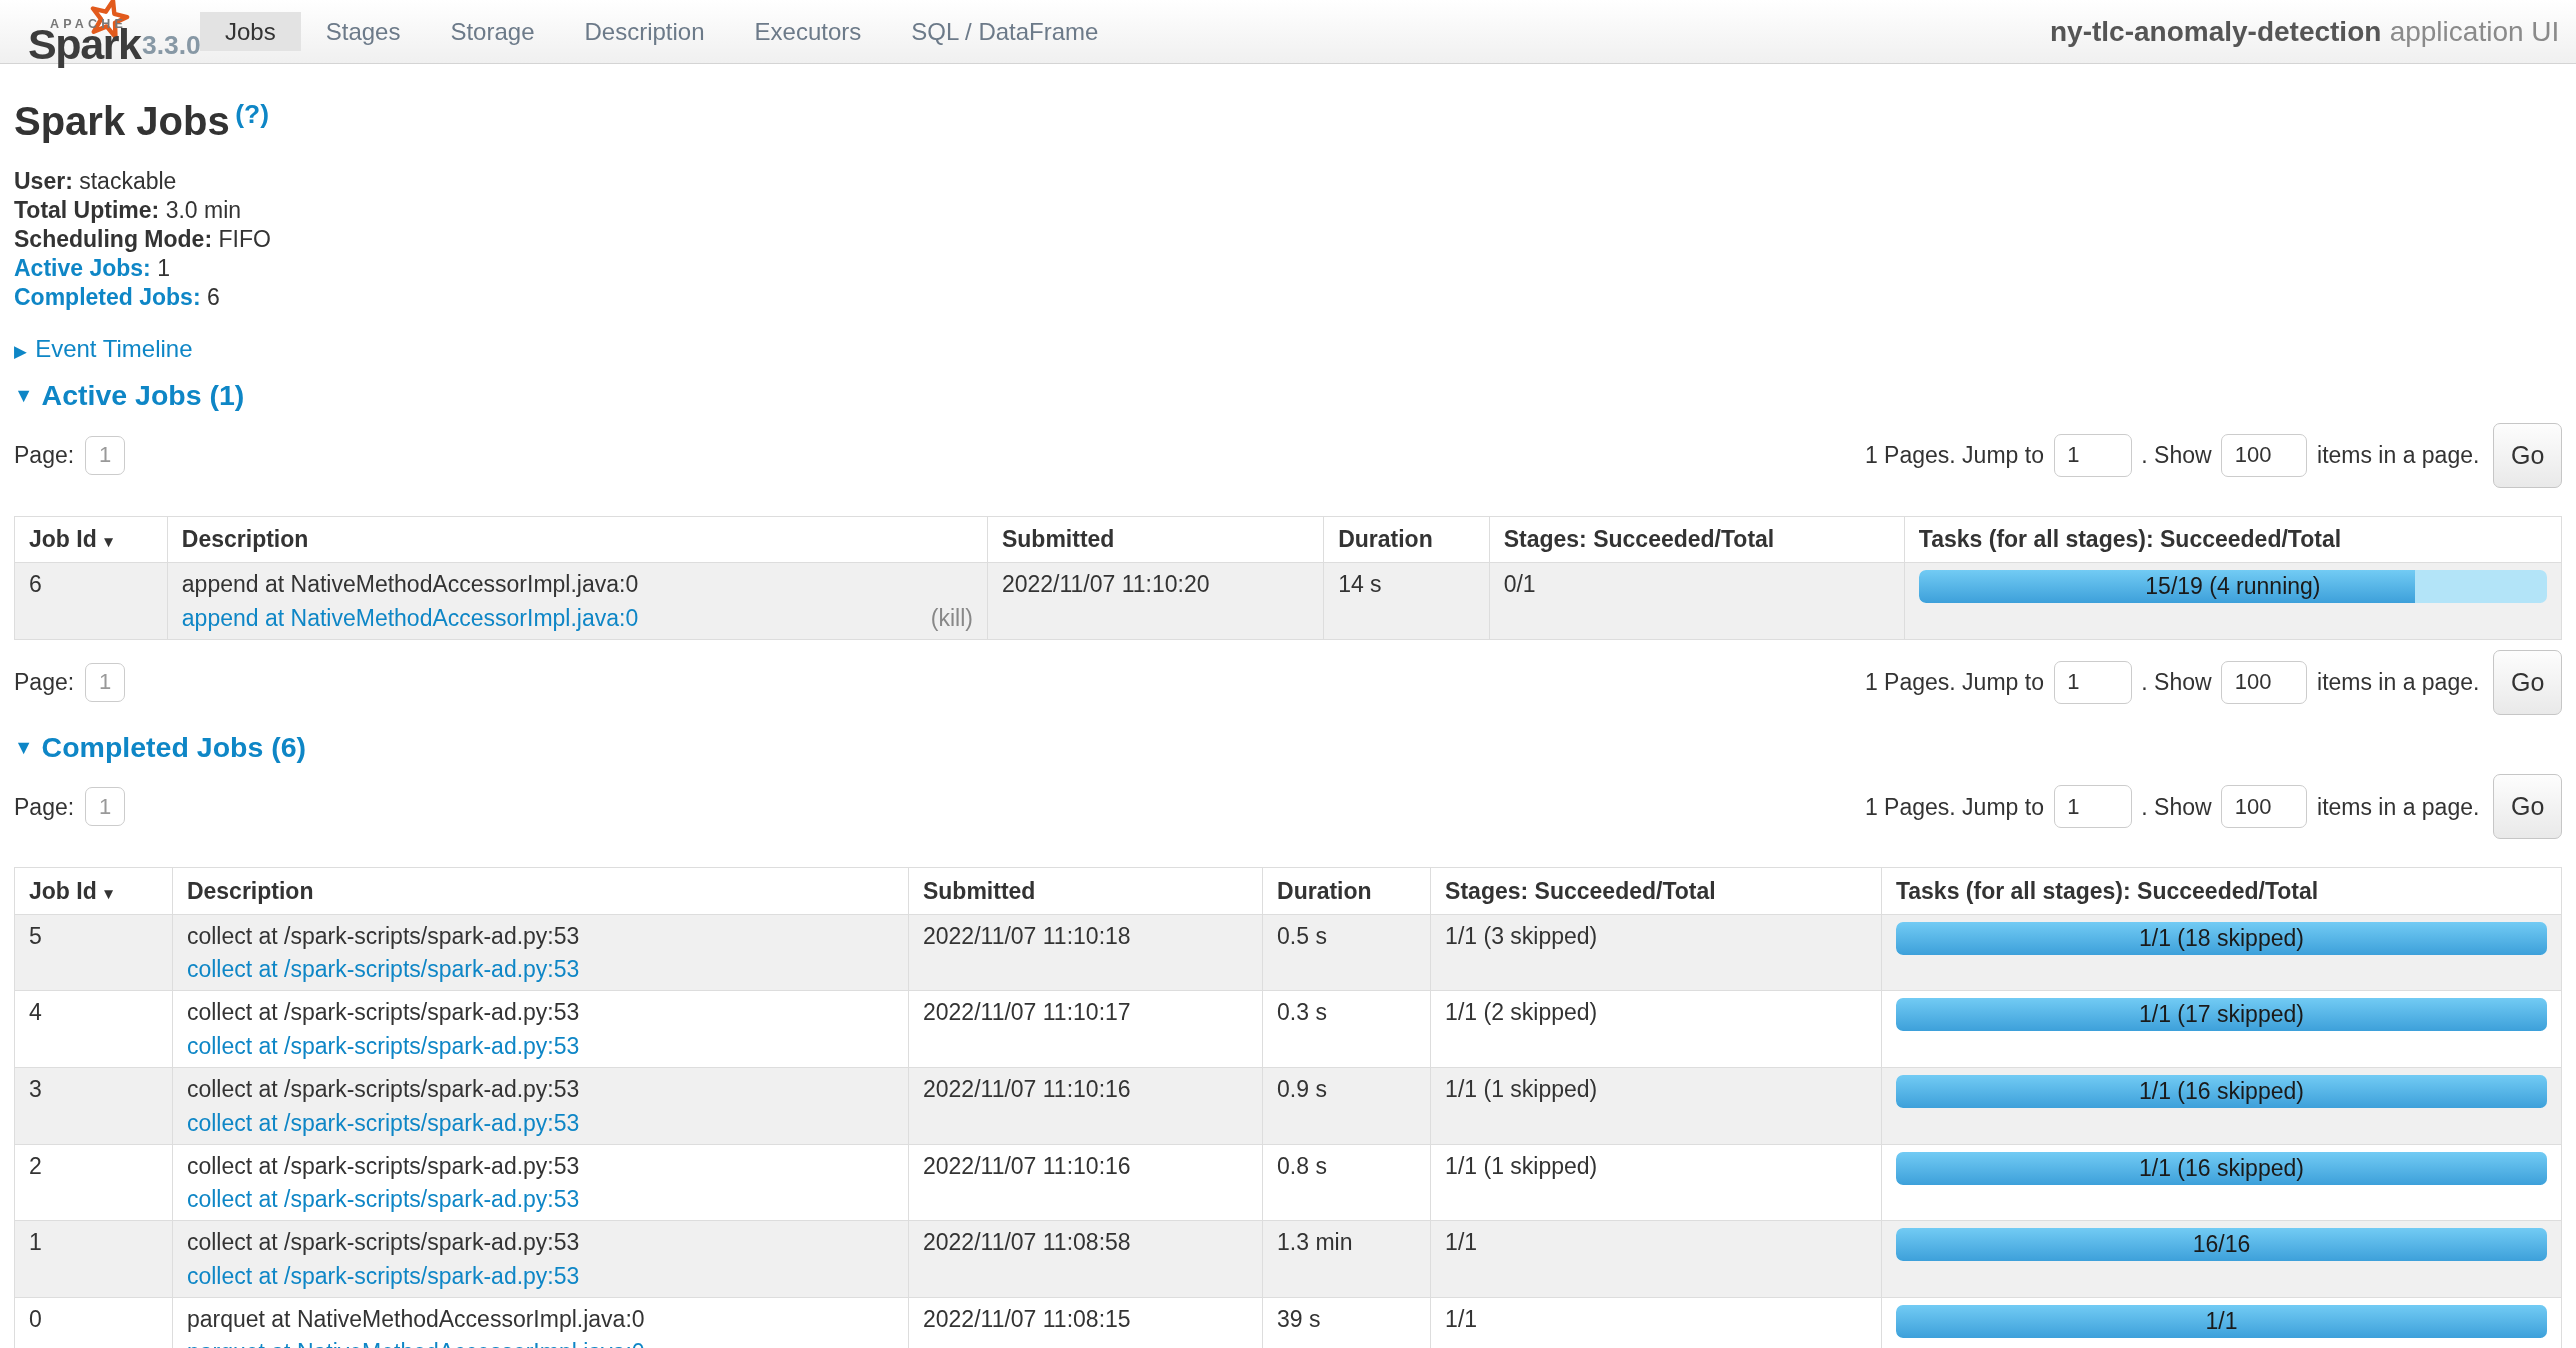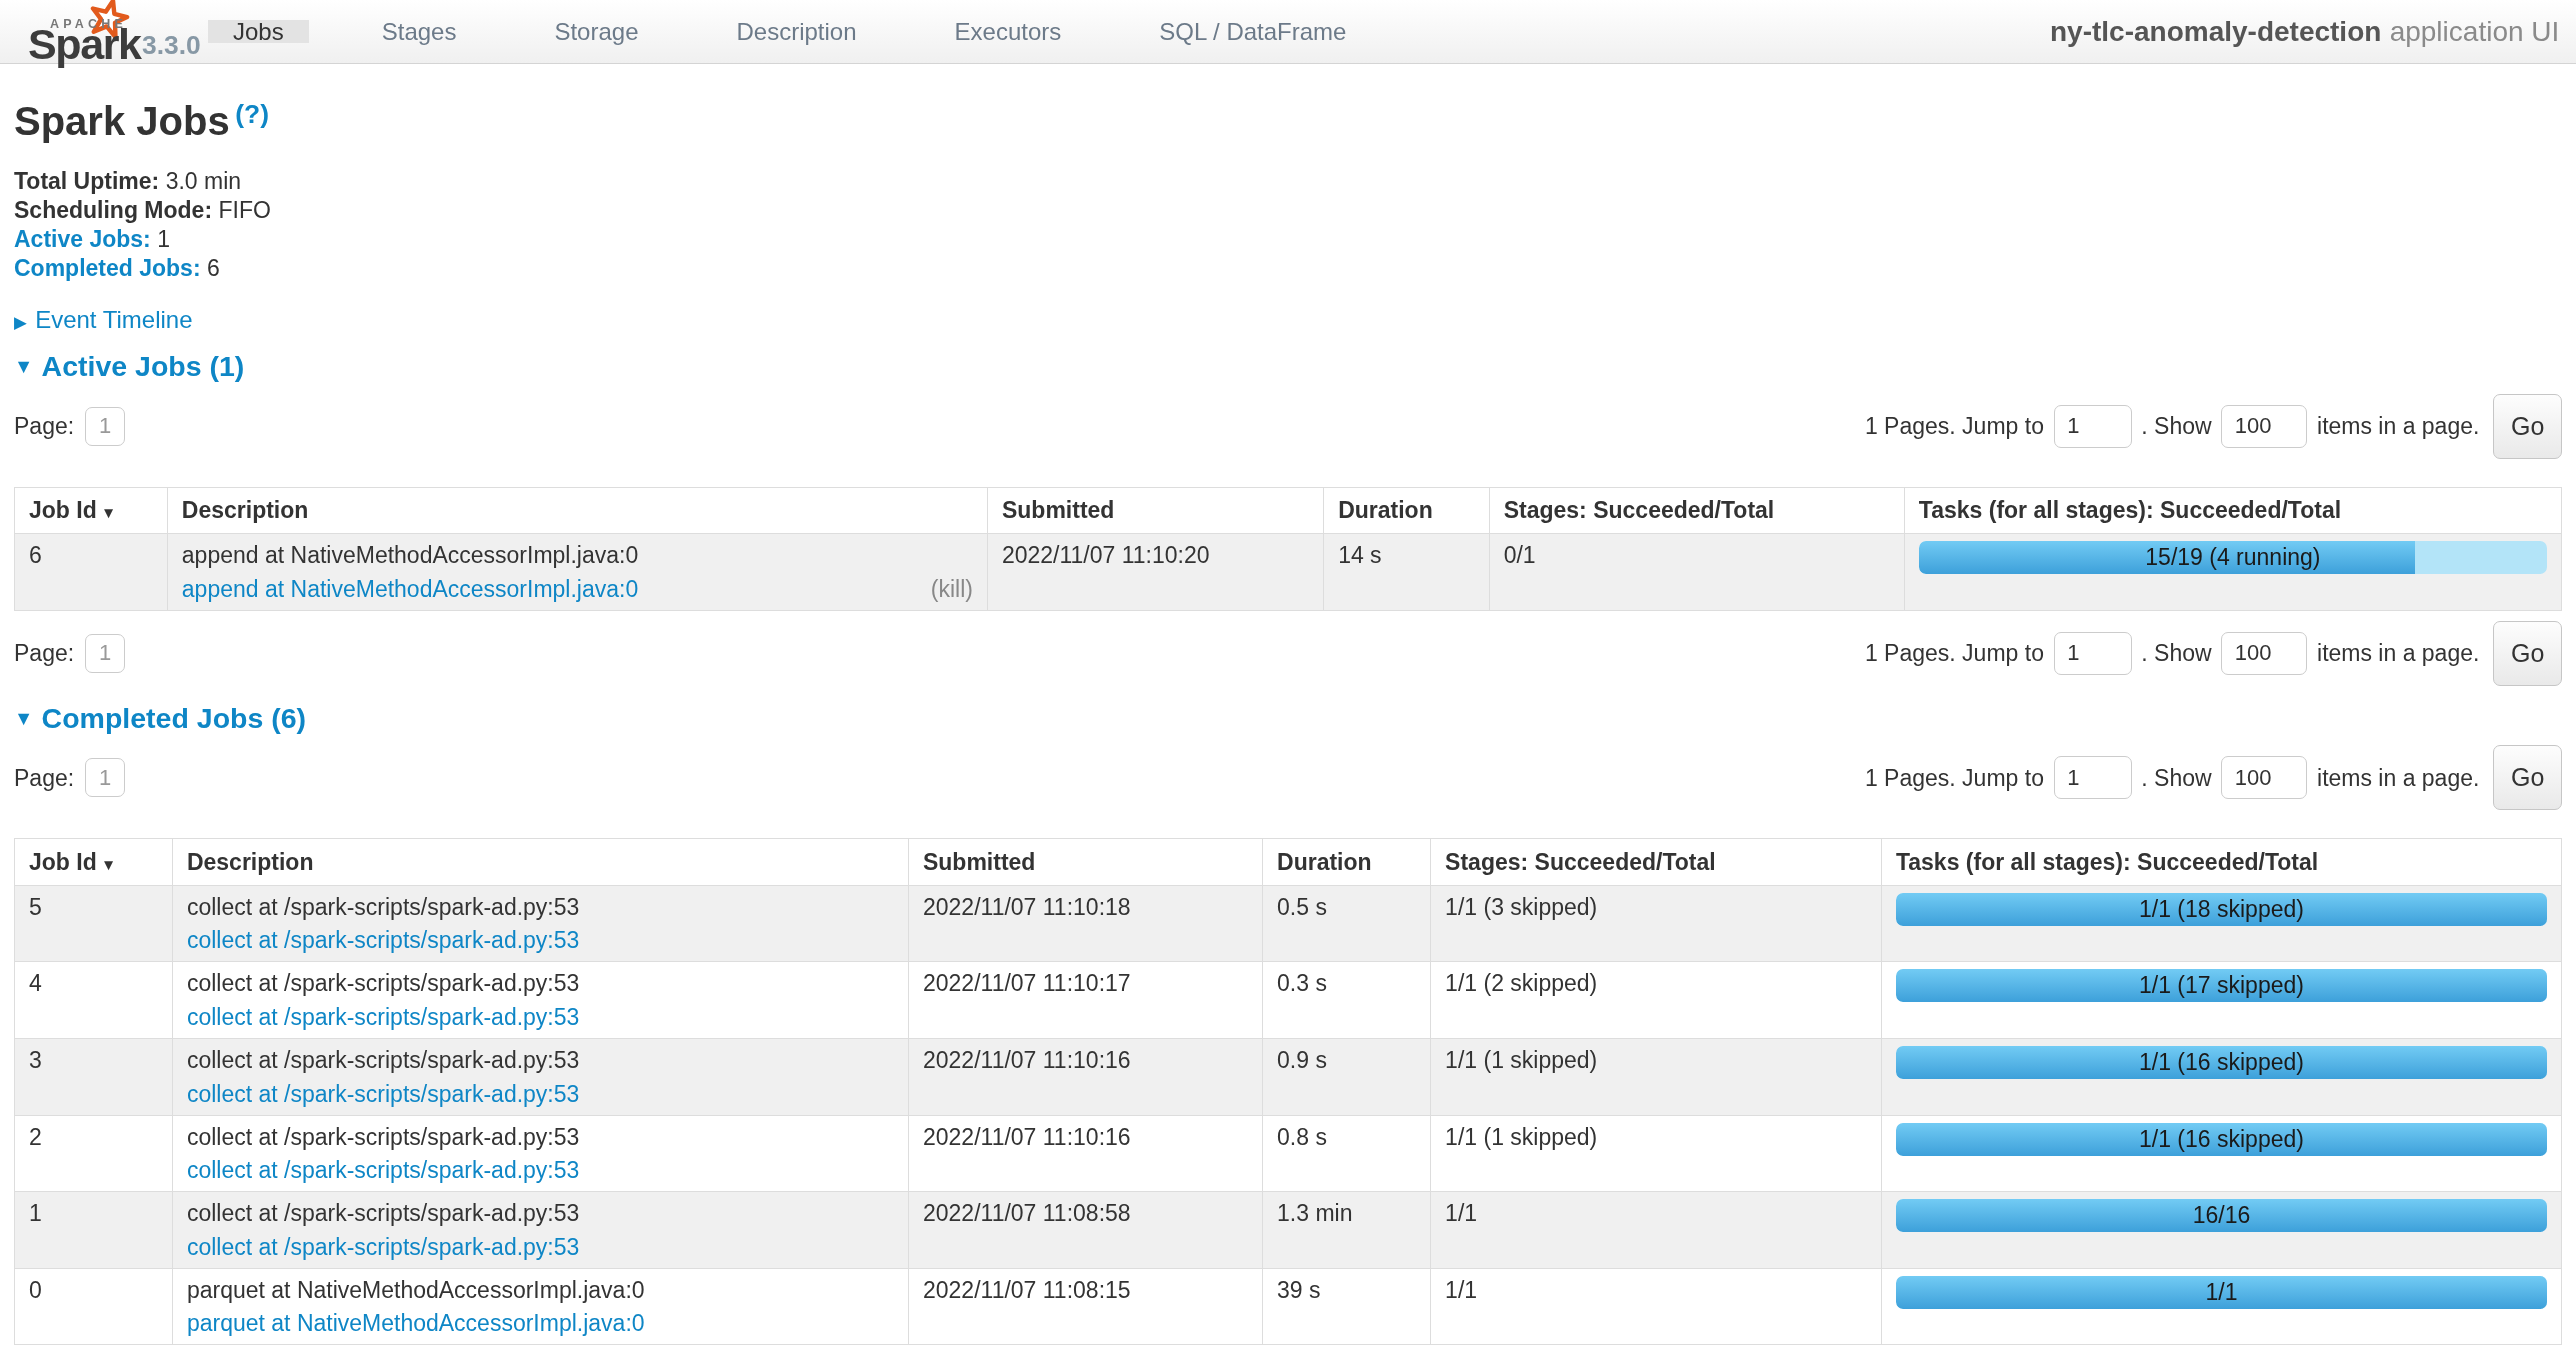--- a/index.html
+++ b/index.html
@@ -26,21 +26,21 @@
   }
   .brand .sparkword {
     position: absolute; left: 14px; top: 18px;
     font-size: 43px; font-weight: bold; letter-spacing: -1.4px; color: #3c3c3c;
   }
   .brand .star { position: absolute; left: 72px; top: -1.4px; width: 45px; height: 40px; transform: rotate(14deg); }
   .brand .version {
     position: absolute; left: 128px; top: 29px;
     font-size: 26.4px; font-weight: bold; color: #8798a5;
   }
-  .tabs { display: flex; list-style: none; margin: 8px; padding: 12px; gap: 48px; }
+  .tabs { display: flex; list-style: none; margin: 0; padding: 12px; }
   .tab { display: flex; align-items: center; padding: 0 25px; font-size: 24px; color: #6c7a89; cursor: pointer; }
   .tab.active { background: #e3e3e3; color: #333; }
   .appname { margin-left: auto; display: flex; align-items: center; padding-right: 16.7px; font-size: 28px; color: #8a8a8a; white-space: nowrap; }
   .appname b { color: #555; margin-right: 8.3px; }
 
   
   .container { padding: 0 14px; }
   h3.pagetitle { font-size: 40px; font-weight: bold; margin: 32px 0 21px; color: #333; }
   h3.pagetitle .help { color: #0e86c6; font-size: 26.4px; font-weight: bold; position: relative; top: -12.5px; margin-left: 5.6px; }
 
@@ -120,20 +120,21 @@
     <span>application UI</span>
   </div>
 </nav>
 
 <div class="container">
   <h3 class="pagetitle">
     <span>Spark Jobs</span><a class="help">(?)</a>
   </h3>
 
   <ul class="summary">
+    <li><strong>User:</strong> <span>stackable</span></li>
     <li><strong>Total Uptime:</strong> <span>3.0 min</span></li>
     <li><strong>Scheduling Mode:</strong> <span>FIFO</span></li>
     <li><a class="bluelabel">Active Jobs:</a> <span>1</span></li>
     <li><a class="bluelabel">Completed Jobs:</a> <span>6</span></li>
   </ul>
 
   <div class="timeline">
     <span class="arr">▶</span><a>Event Timeline</a>
   </div>
 

